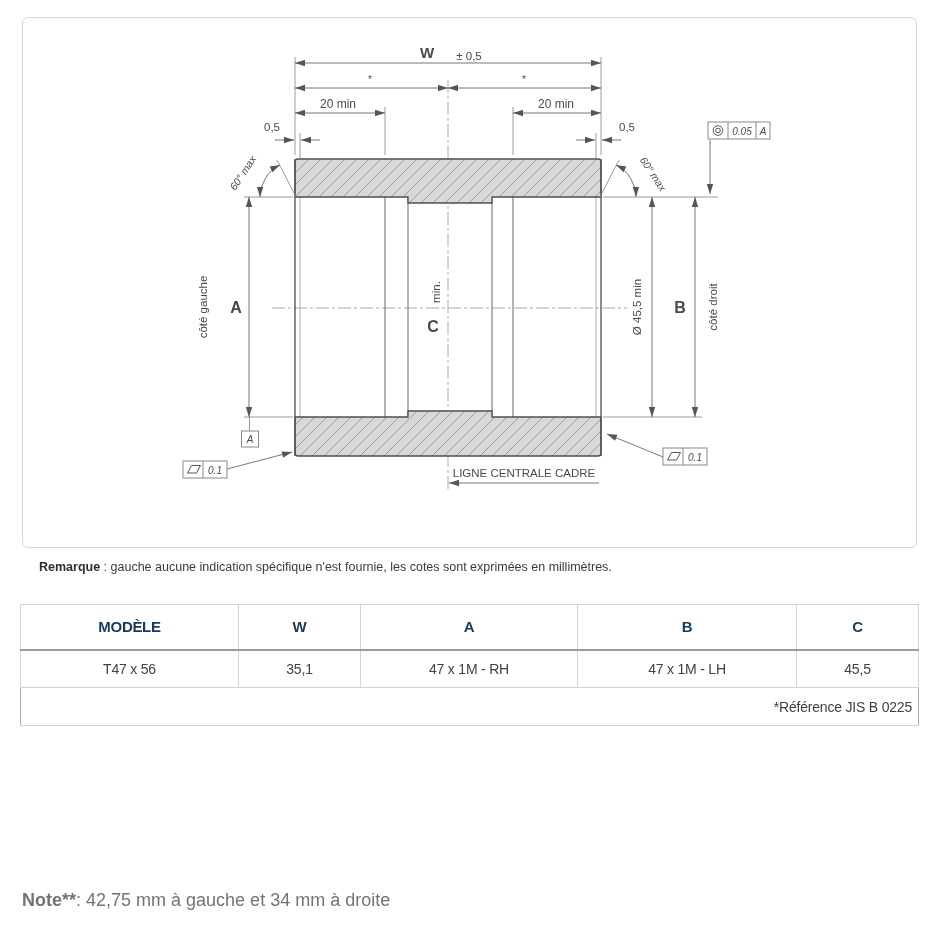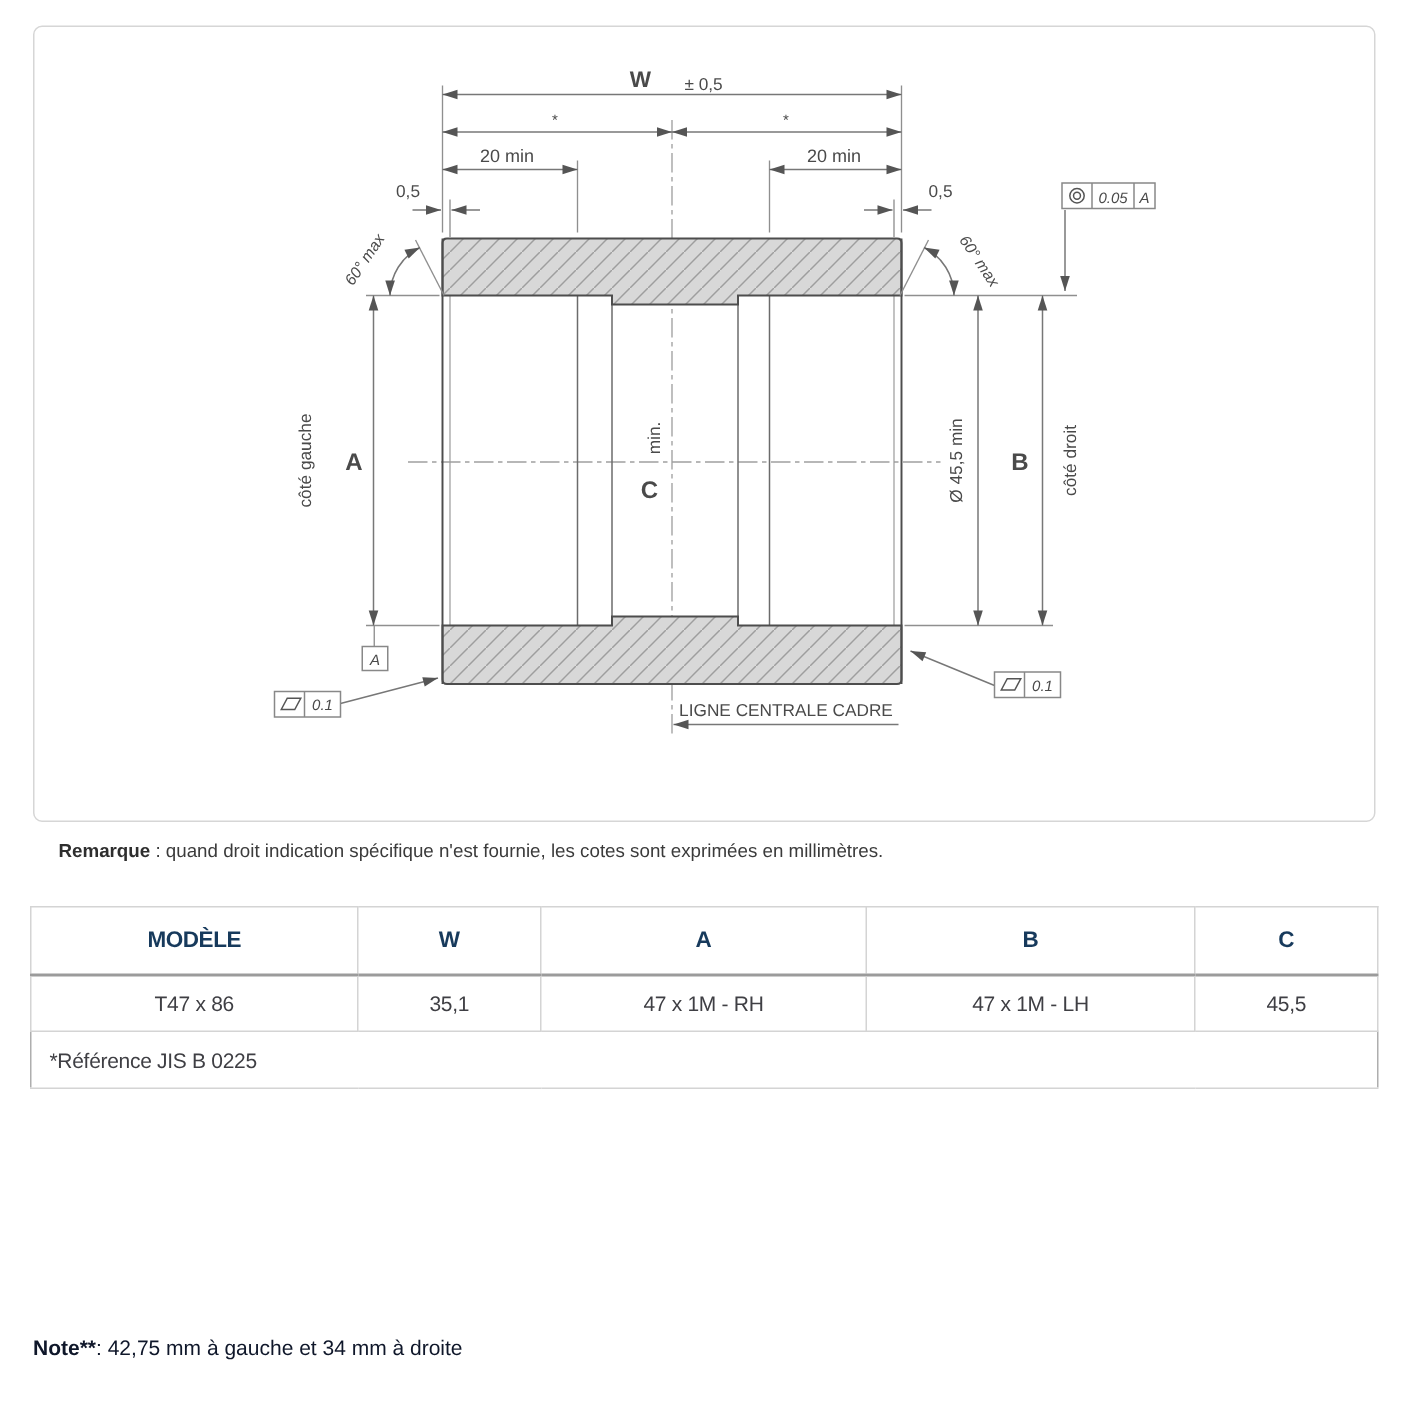--- a/index.html
+++ b/index.html
@@ -12,32 +12,32 @@
   .dimtxt{font-size:11.5px;}
   .dimtxt-sm{font-size:10px;}
   .dimtxt-md{font-size:12px;}
   .biglabel{font-size:16px;font-weight:bold;fill:#353535;}
   .wlabel{font-size:15px;font-weight:bold;fill:#353535;}
   .angletxt{font-size:10.5px;font-style:italic;fill:#555;}
   .gdttxt{font-size:10px;font-style:italic;font-family:"Liberation Serif",serif;fill:#444;}
   .sidetxt{font-size:11.5px;fill:#4f4f4f;}
   .remark{position:absolute;left:22px;top:560px;font-size:12.5px;color:#3b3b3b;margin:0;}
   .remark strong{color:#2e2e2e;padding-left:17px;}
-  .note{position:absolute;left:22px;top:890px;font-size:14px;color:#0f172a;margin:0;}
+  .note{position:absolute;left:22px;top:890px;font-size:18px;color:#737373;margin:0;}
   table.spec{position:absolute;left:20px;top:604px;width:898px;border-collapse:collapse;
         table-layout:fixed;font-size:14px;color:#3f3f44;letter-spacing:-0.2px;}
   table.spec{border:1px solid #aeaeae;}
   table.spec th,table.spec td{border-left:1px solid #d4d4d4;border-right:1px solid #d4d4d4;
         border-top:1px solid #d4d4d4;border-bottom:1px solid #d4d4d4;text-align:center;
         padding:0 6px;overflow:hidden;white-space:nowrap;}
   table.spec thead tr{height:45px;}
   table.spec thead th{color:#173a5c;font-size:15px;font-weight:bold;letter-spacing:-0.3px;
         border-bottom:2px solid #9b9b9b;background:#fff;}
   table.spec tbody tr{height:38px;}
-  table.spec td.footrow{text-align:left;padding-left:12px;border-left:none;border-right:none;}
+  table.spec td.footrow{text-align:right;padding-left:12px;border-left:none;border-right:none;}
 </style>
 </head>
 <body>
 
 <div class="page">
 
   <div class="drawing-box"></div>
 
   <svg class="draw" width="943" height="560" viewBox="0 0 943 560">
     <defs>
@@ -158,21 +158,21 @@
 
     <g>
       <rect x="663" y="448" width="44" height="17" fill="#fff" stroke="#888" stroke-width="1"></rect>
       <line x1="683" y1="448" x2="683" y2="465" stroke="#888" stroke-width="1"></line>
       <path d="M667.5,460 L671.5,452.5 L680.5,452.5 L676.5,460 Z" fill="none" stroke="#555" stroke-width="1"></path>
       <text x="695" y="460.5" text-anchor="middle" class="gdttxt">0.1</text>
     </g>
   </svg>
 
   <p class="remark">
-    <strong>Remarque</strong><span> : quand droit indication spécifique n'est fournie, les cotes sont exprimées en millimètres.</span>
+    <strong>Remarque</strong><span> : gauche aucune indication spécifique n'est fournie, les cotes sont exprimées en millimètres.</span>
   </p>
 
   <table class="spec">
     <colgroup>
       <col style="width:218px">
         <col style="width:122px">
         <col style="width:217px">
         <col style="width:219px">
         <col style="width:122px">
     </colgroup>
@@ -180,21 +180,21 @@
       <tr>
         <th>MODÈLE</th>
         <th>W</th>
         <th>A</th>
         <th>B</th>
         <th>C</th>
       </tr>
     </thead>
     <tbody>
       <tr>
-        <td>T47 x 86</td>
+        <td>T47 x 56</td>
         <td>35,1</td>
         <td>47 x 1M - RH</td>
         <td>47 x 1M - LH</td>
         <td>45,5</td>
       </tr>
       <tr>
         <td colspan="5" class="footrow">*Référence  JIS B 0225</td>
       </tr>
     </tbody>
   </table>

